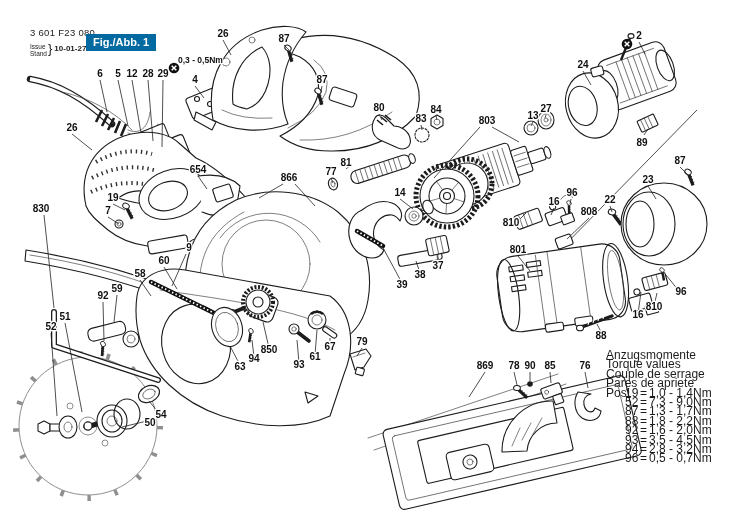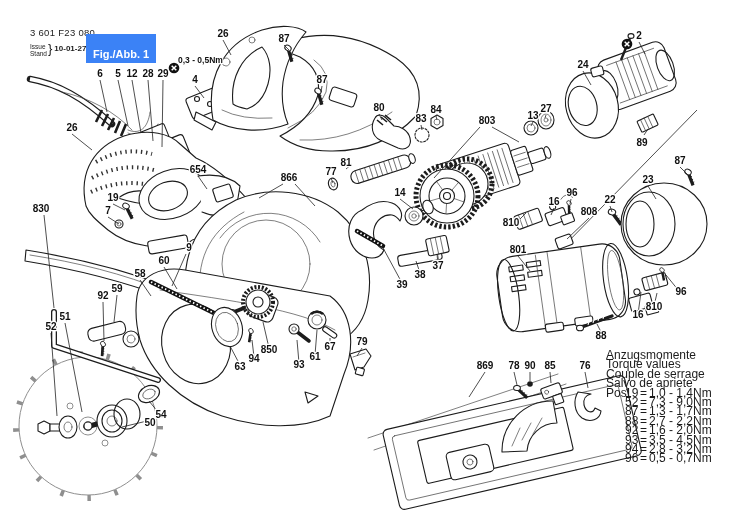--- a/index.html
+++ b/index.html
@@ -19,22 +19,22 @@
         paint-order:stroke;stroke:#fff;stroke-width:2.6px;}
   .pnote{font:bold 8.5px "Liberation Sans",sans-serif;fill:#101010;
         paint-order:stroke;stroke:#fff;stroke-width:2.4px;}
   
   .hdr{position:absolute;left:30px;top:20px;line-height:1.1;margin-top:8px;}
   .pn{font-size:9.5px;letter-spacing:.3px;}
   .issue-row{display:flex;align-items:center;margin-top:4px;}
   .is-labels{display:flex;flex-direction:column;font-size:6.5px;line-height:7px;}
   .brace{font-size:13px;margin:0 2px 0 1px;font-weight:400;}
   .idate{font-size:8px;font-weight:bold;text-align:center;}
-  .figbox{position:absolute;left:86px;top:34px;background:#3b82f6;color:#fff;
-          font-size:11px;font-weight:bold;padding:14px 7px 3px 7px;}
+  .figbox{position:absolute;left:86px;top:34px;background:#0369a1;color:#fff;
+          font-size:11px;font-weight:bold;padding:2px 7px 3px 7px;}
   
   .torque{position:absolute;left:606px;top:351px;font-size:12px;line-height:9.4px;width:122px;}
   .trow span{display:inline-block;vertical-align:top;text-align:center;}
   .pfx{width:19px;}
   .pos{width:13px;text-align:right;}
   .eq{width:11px;text-align:center;}
   .tfoot{margin-top:10px;}
 </style>
 </head>
 <body>
@@ -463,27 +463,27 @@
     <span class="idate">10-01-27</span>
   </div>
 </div>
 <div class="figbox">Fig./Abb. 1</div>
 
 <div class="torque">
   <div id="tq-head">
         <div>Anzugsmomente</div>
         <div>Torque values</div>
         <div>Couple de serrage</div>
-        <div>Salvo de apriete</div>
+        <div>Pares de apriete</div>
       </div>
   <div id="tq-rows">
         <div class="trow"><span class="pfx">Pos.</span><span class="pos">19</span><span class="eq">=</span><span class="val">1,0 - 1,4Nm</span></div>
         <div class="trow"><span class="pfx"></span><span class="pos">52</span><span class="eq">=</span><span class="val">7,3 - 9,0Nm</span></div>
         <div class="trow"><span class="pfx"></span><span class="pos">87</span><span class="eq">=</span><span class="val">1,3 - 1,7Nm</span></div>
-        <div class="trow"><span class="pfx"></span><span class="pos">88</span><span class="eq">=</span><span class="val">2,7 - 2,2Nm</span></div>
+        <div class="trow"><span class="pfx"></span><span class="pos">88</span><span class="eq">=</span><span class="val">1,8 - 2,2Nm</span></div>
         <div class="trow"><span class="pfx"></span><span class="pos">92</span><span class="eq">=</span><span class="val">1,6 - 2,0Nm</span></div>
         <div class="trow"><span class="pfx"></span><span class="pos">93</span><span class="eq">=</span><span class="val">3,5 - 4,5Nm</span></div>
         <div class="trow"><span class="pfx"></span><span class="pos">94</span><span class="eq">=</span><span class="val">2,8 - 3,2Nm</span></div>
         <div class="trow"><span class="pfx"></span><span class="pos">96</span><span class="eq">=</span><span class="val">0,5 - 0,7Nm</span></div>
       </div>
 </div>
 
 </div>
 
 </body></html>

